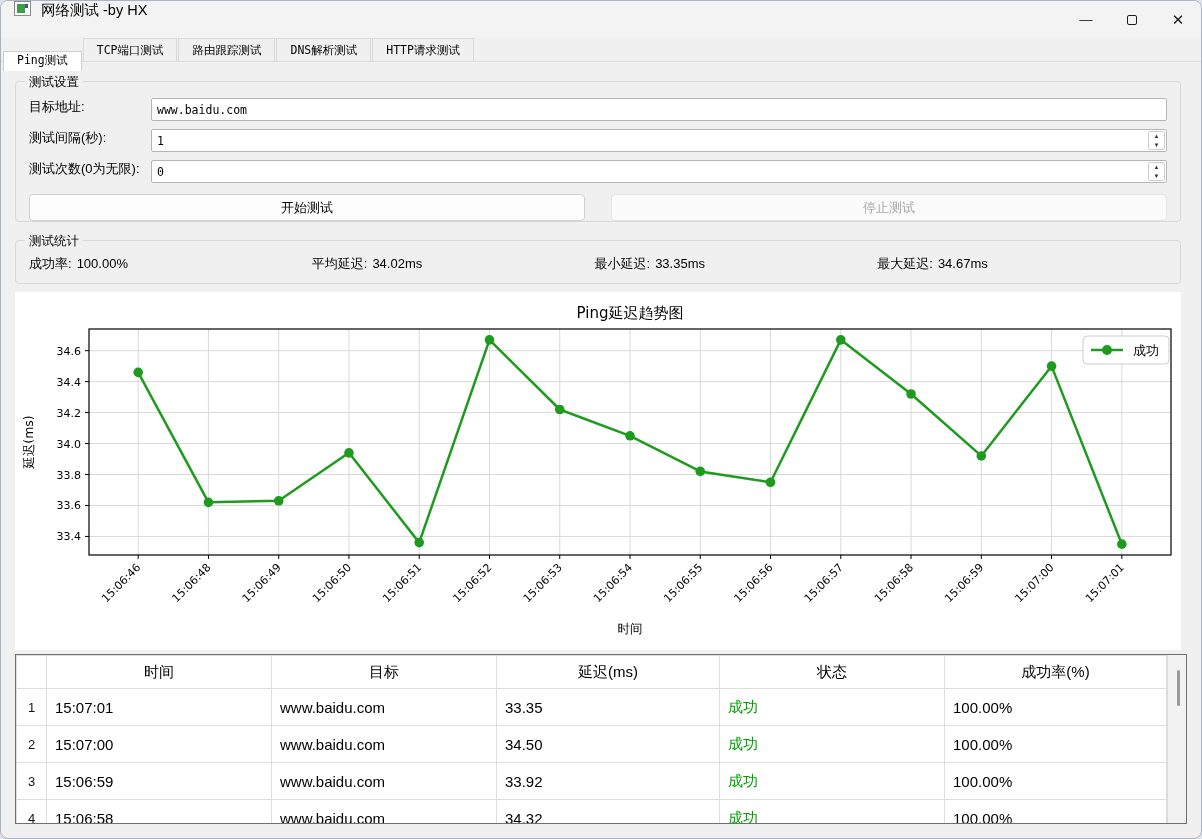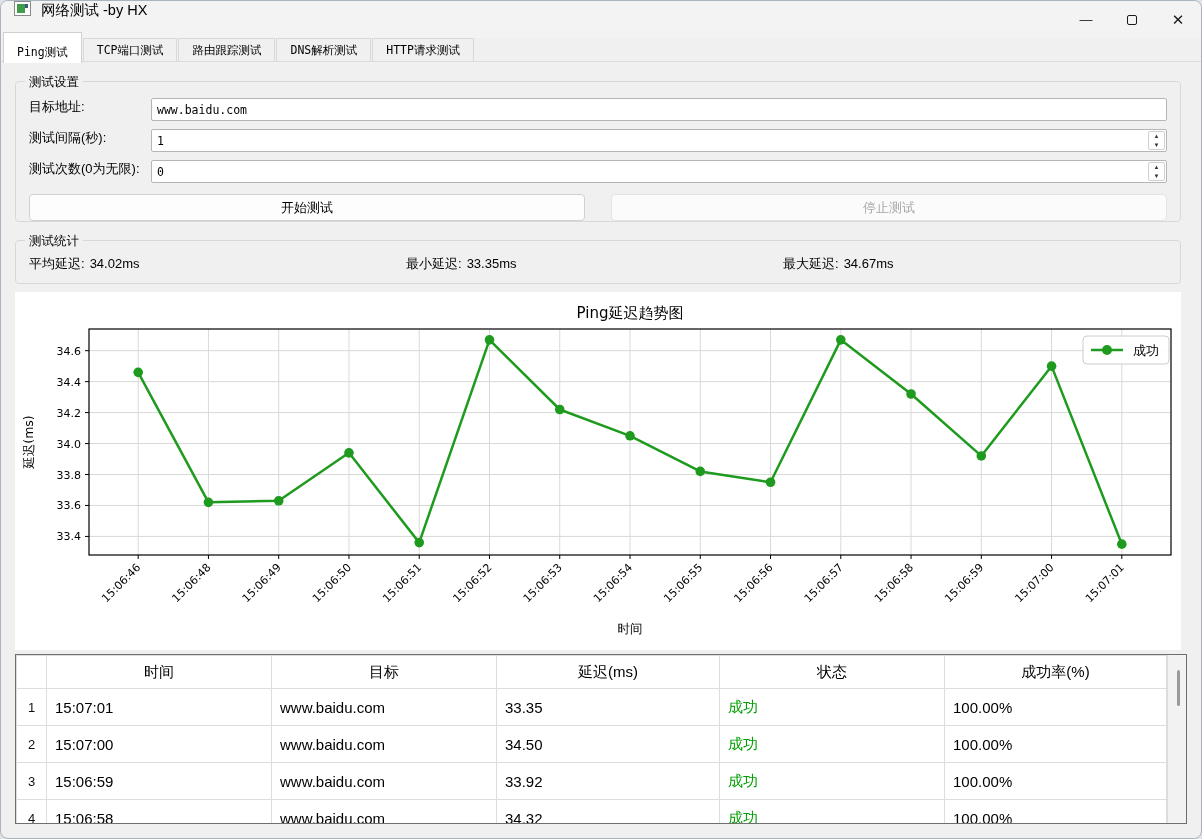--- a/index.html
+++ b/index.html
@@ -16,21 +16,21 @@
   .app-icon .g{position:absolute;left:2px;top:2px;width:8px;height:9px;background:#3f9d4a;}
   .app-icon .b{position:absolute;right:2px;top:2px;width:3px;height:4px;background:#3c5a78;}
   .win-title{font-size:14.5px;margin-left:10px;}
   .win-controls{margin-left:auto;display:flex;height:100%;}
   .ctrl{width:46px;height:100%;display:flex;align-items:center;justify-content:center;font-size:13px;color:#1a1a1a;cursor:default;}
   .ctrl.max span{display:block;width:10px;height:10px;border:1.3px solid #1a1a1a;border-radius:2px;}
   .ctrl.close{font-size:15px;}
   
   .tabbar{display:flex;align-items:flex-end;padding:2px 0 0 2px;background:#f0f0f0;border-bottom:1px solid #dcdcdc;height:24px;}
   .tab{font-family:"DejaVu Sans Mono","Liberation Mono",monospace;font-size:11.5px;padding:4px 13px 3px 13px;border:1px solid #d9d9d9;border-bottom:none;background:#f0f0f0;margin-right:1px;white-space:nowrap;}
-  .tab.active{background:#ffffff;padding-top:12px;position:relative;top:2px;border-color:#d0d0d0;}
+  .tab.active{background:#ffffff;padding-top:1px;position:relative;top:10px;border-color:#d0d0d0;}
   
   .page{padding:7px 14px 0 14px;}
   .groupbox{position:relative;border:1px solid #d8d8d8;border-radius:4px;width:1166px;}
   .group-label{position:absolute;top:-8px;left:9px;background:#f0f0f0;padding:0 4px;font-size:12.5px;}
   .gb-settings{margin-top:12px;padding:16px 13px 0 13px;}
   .form-row{display:flex;align-items:flex-start;margin-bottom:8px;}
   .form-label{width:122px;font-size:13px;flex:none;}
   .textbox{flex:1;display:flex;align-items:stretch;background:#fff;border:1px solid #b5b5b5;border-radius:2px;height:23px;overflow:hidden;}
   .textbox input{border:none;outline:none;flex:1;font-size:11.5px;padding:0 5px;font-family:"DejaVu Sans Mono","Liberation Mono",monospace;background:transparent;}
   .spin{width:17px;display:flex;flex-direction:column;border-left:1px solid #d5d5d5;margin:1px;border:1px solid #cfcfcf;border-radius:2px;flex:none;}
@@ -120,20 +120,23 @@
 
       <div class="btn-row">
         <div class="btn">开始测试</div>
         <div class="btn disabled">停止测试</div>
       </div>
     </div>
 
     <div class="groupbox gb-stats">
       <span class="group-label">测试统计</span>
       <div class="stats-row">
+        <div class="stat">
+          <span>成功率:</span><span class="v">100.00%</span>
+        </div>
         <div class="stat">
           <span>平均延迟:</span><span class="v">34.02ms</span>
         </div>
         <div class="stat">
           <span>最小延迟:</span><span class="v">33.35ms</span>
         </div>
         <div class="stat">
           <span>最大延迟:</span><span class="v">34.67ms</span>
         </div>
       </div>

